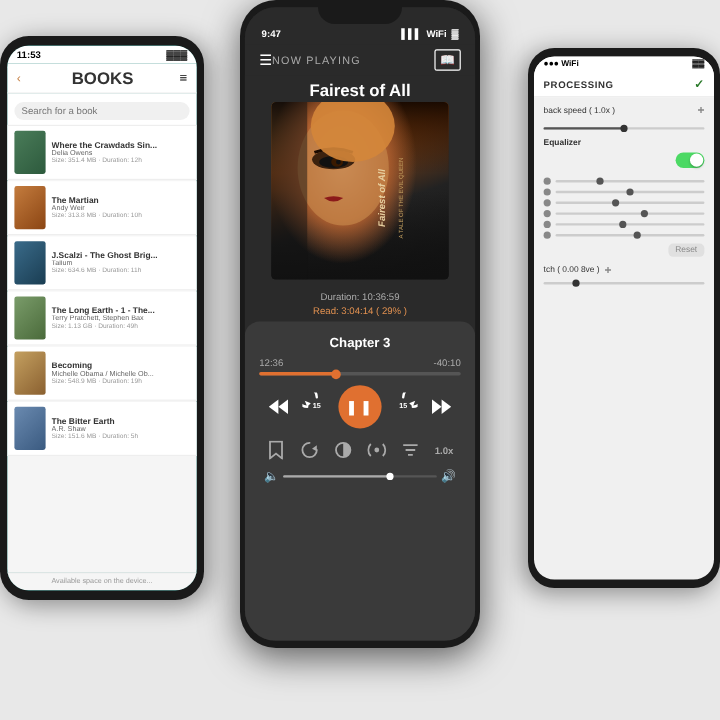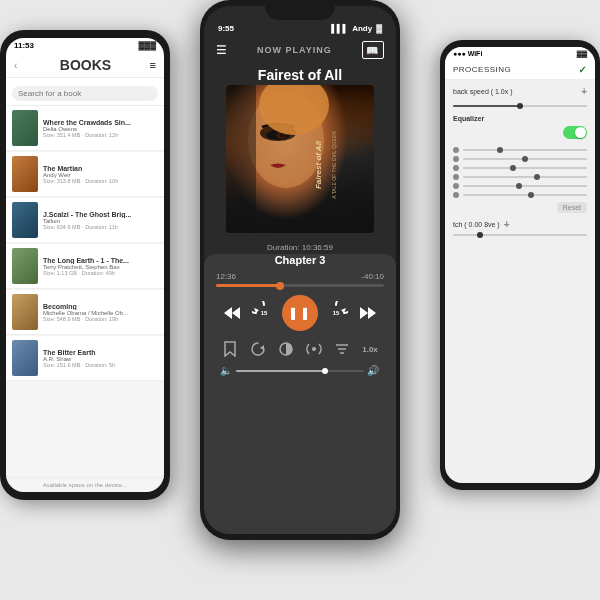--- a/index.html
+++ b/index.html
@@ -200,22 +200,22 @@
       display: flex;
       justify-content: space-between;
       align-items: center;
       padding: 4px 12px;
       background: #2a2a2a;
     }
     .center-header-title {
       font-size: 9px;
       color: #aaa;
       letter-spacing: 1px;
-      font-weight: 700;
-      text-align: center;
+      font-weight: 400;
+      text-align: left;
       flex: 1;
     }
     .hamburger-icon {
       color: #fff;
       font-size: 12px;
     }
     .book-icon-btn {
       width: 22px;
       height: 18px;
       border: 1.5px solid #fff;
@@ -270,21 +270,21 @@
     .read-info {
       text-align: center;
       font-size: 8px;
       color: #e09050;
       padding: 1px 0 4px;
     }
     .chapter-panel {
       background: #3a3a3a;
       border-radius: 12px 12px 0 0;
       flex: 1;
-      padding: 0 12px 6px;
+      padding: 12px 12px 6px;
       display: flex;
       flex-direction: column;
     }
     .chapter-title {
       font-size: 11px;
       font-weight: 600;
       color: #fff;
       text-align: center;
       margin-bottom: 6px;
     }
@@ -449,21 +449,21 @@
     .right-header {
       background: #fff;
       padding: 4px 8px;
       border-bottom: 1px solid #eee;
       display: flex;
       justify-content: space-between;
       align-items: center;
     }
     .right-header-title {
       font-size: 8px;
-      font-weight: 400;
+      font-weight: 700;
       color: #333;
       letter-spacing: 0.5px;
     }
     .right-check {
       color: #2a7a2a;
       font-size: 10px;
       font-weight: 700;
     }
     .right-content {
       flex: 1;
@@ -706,24 +706,24 @@
         <div style="width:6px;height:6px;background:#333;border-radius:50%;position:absolute;top:-2px;left:20%;transform:translateX(-50%);"></div>
       </div>
     </div>
   </div>
 </div>
 
 <div class="phone-center">
   <div class="notch"></div>
   <div class="screen">
     <div class="center-status-bar">
-      <span>9:55</span>
+      <span>9:47</span>
       <div style="display:flex;gap:4px;align-items:center;">
         <span style="font-size:8px;">▌▌▌</span>
-        <span style="font-size:8px;">Andy</span>
+        <span style="font-size:8px;">WiFi</span>
         <span style="font-size:8px;">▓</span>
       </div>
     </div>
     <div class="center-header">
       <span class="hamburger-icon">☰</span>
       <span class="center-header-title">NOW PLAYING</span>
       <div class="book-icon-btn">
         <span style="font-size:10px;">📖</span>
       </div>
     </div>
@@ -749,20 +749,21 @@
           <rect x="0" y="0" width="30" height="148" fill="#111" opacity="0.5"></rect>
 
           <path d="M44,80 Q52,77 60,80 Q52,86 44,80 Z" fill="#8b1a1a"></path>
 
           <text x="95" y="80" fill="#e8d0a0" font-size="8" font-style="italic" font-weight="bold" text-anchor="middle" transform="rotate(-90,95,80)">Fairest of All</text>
           <text x="110" y="80" fill="#c4a060" font-size="5" text-anchor="middle" transform="rotate(-90,110,80)">A TALE OF THE EVIL QUEEN</text>
         </svg>
       </div>
     </div>
     <div class="duration-info">Duration: 10:36:59</div>
+    <div class="read-info">Read: 3:04:14 ( 29% )</div>
     <div class="chapter-panel">
       <div class="chapter-title">Chapter 3</div>
       <div class="time-row">
         <span>12:36</span>
         <span>-40:10</span>
       </div>
       <div class="progress-bar">
         <div class="progress-fill"></div>
         <div class="progress-thumb"></div>
       </div>

